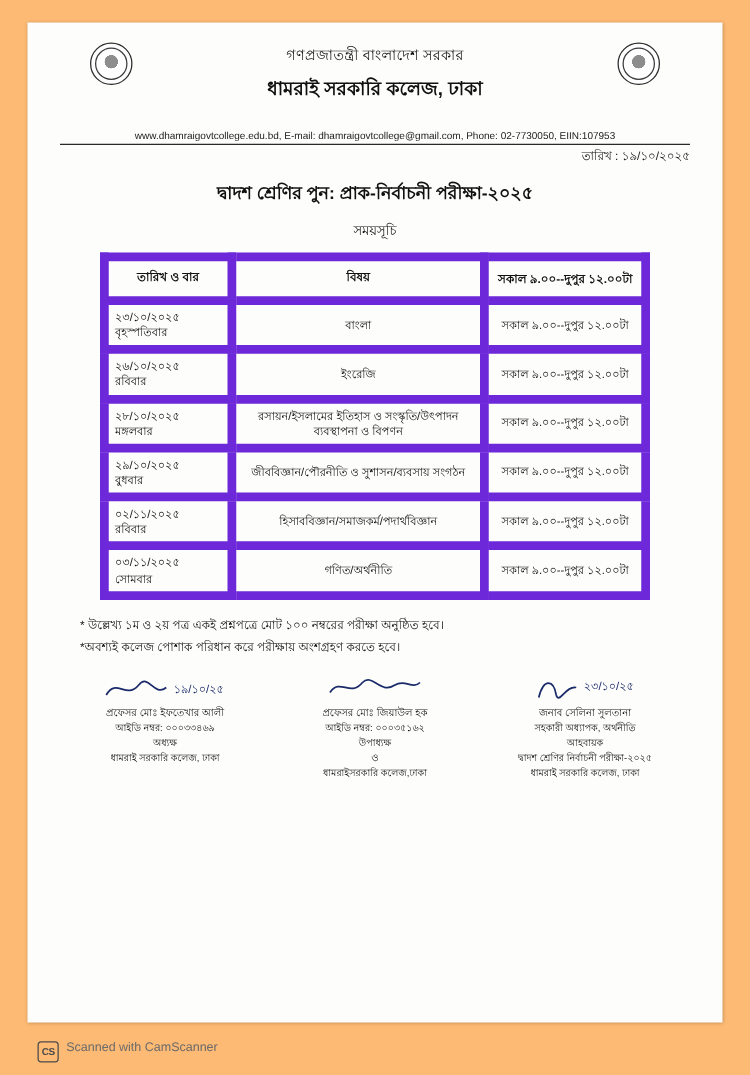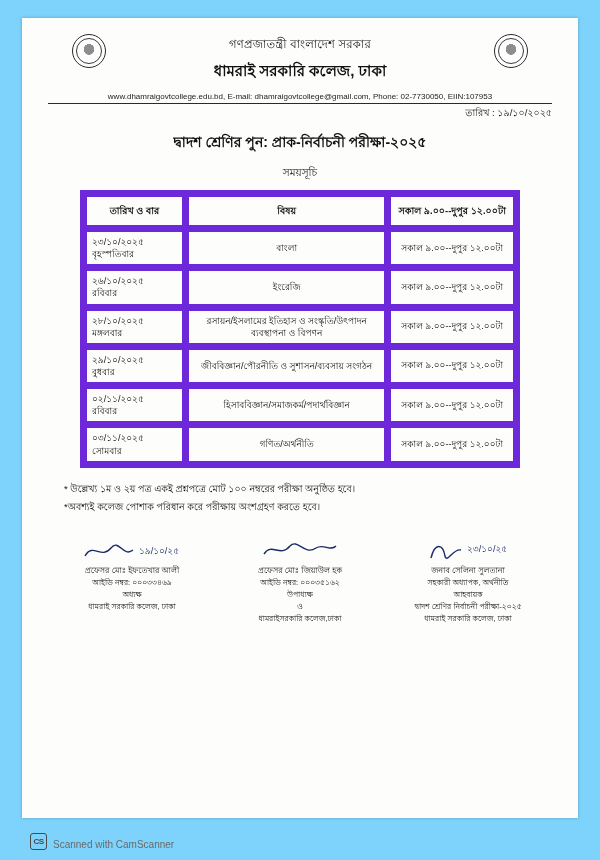--- a/index.html
+++ b/index.html
@@ -10,21 +10,21 @@
     width: 600px;
     height: 860px;
     background: #d8d9d4;
     font-family: "Liberation Sans", sans-serif;
     overflow: hidden;
   }
   .page {
     position: relative;
     width: 600px;
     height: 860px;
-    background: #7dd3fc;
+    background: #fdba74;
   }
   .sheet {
     position: absolute;
     left: 22px;
     top: 18px;
     width: 556px;
     height: 800px;
     background: #fdfdfb;
     box-shadow: 0 0 3px rgba(0,0,0,0.25);
   }
@@ -73,21 +73,21 @@
   .college-line {
     font-size: 15px;
     font-weight: bold;
     padding-top: 4px;
     color: #111;
   }
   .contact-line {
     font-size: 8px;
     text-align: center;
     color: #222;
-    margin-top: 4px;
+    margin-top: 16px;
     white-space: nowrap;
   }
   .hr-thin {
     border-top: 1.1px solid #2a2a2a;
     margin: 2px 0 0 0;
   }
   .date-line {
     text-align: right;
     font-size: 9.5px;
     margin-top: 2px;
@@ -163,21 +163,21 @@
   }
   .scribble svg { position: absolute; left: 50%; transform: translateX(-50%); top: 0; }
   .sign-name { font-size: 8px; }
   .sign-sep { font-size: 8px; }
   
   .cam-footer {
     position: absolute;
     left: 30px;
     bottom: 10px;
     display: flex;
-    align-items: flex-end;
+    align-items: flex-start;
     gap: 6px;
   }
   .cam-badge {
     width: 15px;
     height: 15px;
     border: 1.3px solid #4a4a4a;
     border-radius: 3px;
     font-size: 8px;
     font-weight: bold;
     color: #4a4a4a;

